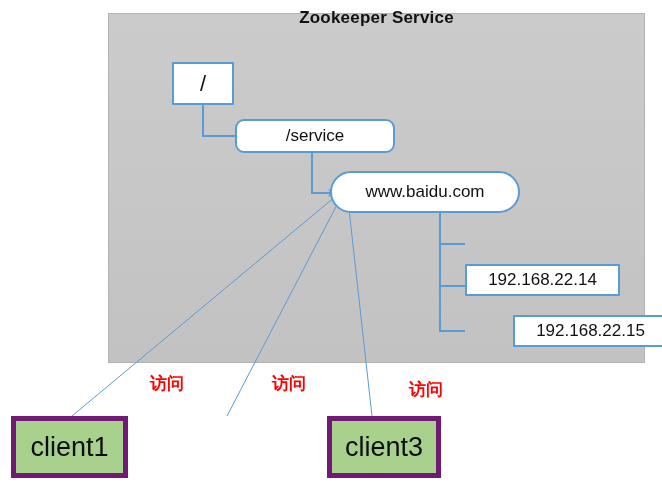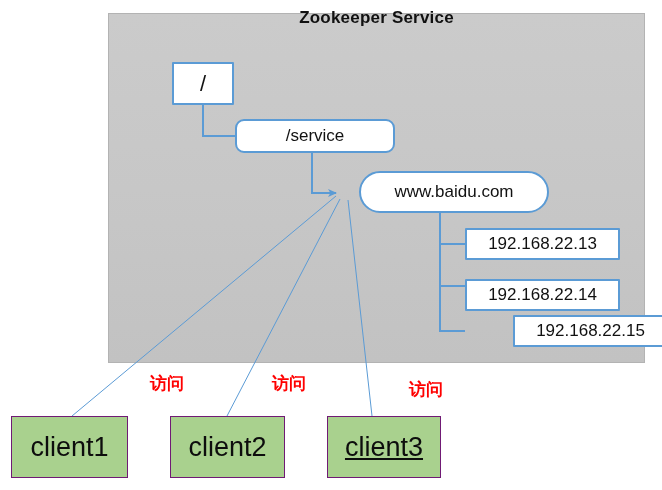--- a/index.html
+++ b/index.html
@@ -66,53 +66,53 @@
   }
   .node-service {
     left: 235px;
     top: 119px;
     width: 160px;
     height: 34px;
     font-size: 17px;
     border-radius: 9px;
   }
   .node-baidu {
-    left: 359px;
+    left: 330px;
     top: 171px;
     width: 190px;
     height: 42px;
     font-size: 17px;
     border-radius: 21px;
   }
   .node-ip {
     left: 465px;
     width: 155px;
     height: 32px;
     font-size: 17px;
     border-radius: 1px;
     border-width: 2px;
   }
   .ip-1 { top: 228px; }
-  .ip-2 { top: 279px; }
+  .ip-2 { top: 264px; }
   .ip-3 { top: 315px; margin-left: 48px; }
   .client {
     position: absolute;
     background: #a9d18e;
-    border: 1px solid #701a75;
+    border: 5px solid #701a75;
     box-sizing: border-box;
     display: flex;
     align-items: center;
     justify-content: center;
     font-size: 27px;
     color: #0d0d0d;
     z-index: 3;
   }
   .client-1 { left: 11px;  top: 416px; width: 117px; height: 62px; }
   .client-2 { left: 170px; top: 416px; width: 115px; height: 62px; }
-  .client-3 { left: 327px; top: 416px; width: 114px; height: 62px; text-decoration: underline; }
+  .client-3 { left: 327px; top: 416px; width: 114px; height: 62px; }
   .access-label {
     position: absolute;
     font-size: 17px;
     font-weight: bold;
     color: #ff0000;
     white-space: nowrap;
     z-index: 3;
     font-family: Liberation Mono, monospace;
   }
   .acc-1 { left: 150px; top: 372px; }
@@ -154,37 +154,31 @@
   </div>
 
   <div class="node node-service">
     <span>/service</span>
   </div>
 
   <div class="node node-baidu">
     <span>www.baidu.com</span>
   </div>
 
-  <div class="node node-ip ip-1">
-    <span>192.168.22.13</span>
-  </div>
   <div class="node node-ip ip-2">
     <span>192.168.22.14</span>
   </div>
   <div class="node node-ip ip-3">
     <span>192.168.22.15</span>
   </div>
 
   <div class="access-label acc-1">访问</div>
   <div class="access-label acc-2">访问</div>
   <div class="access-label acc-3">访问</div>
 
   <div class="client client-1">
     <span>client1</span>
   </div>
-  <div class="client client-2">
-    <span>client2</span>
-  </div>
   <div class="client client-3">
     <span>client3</span>
   </div>
 
 </div>
 
 </body></html>

